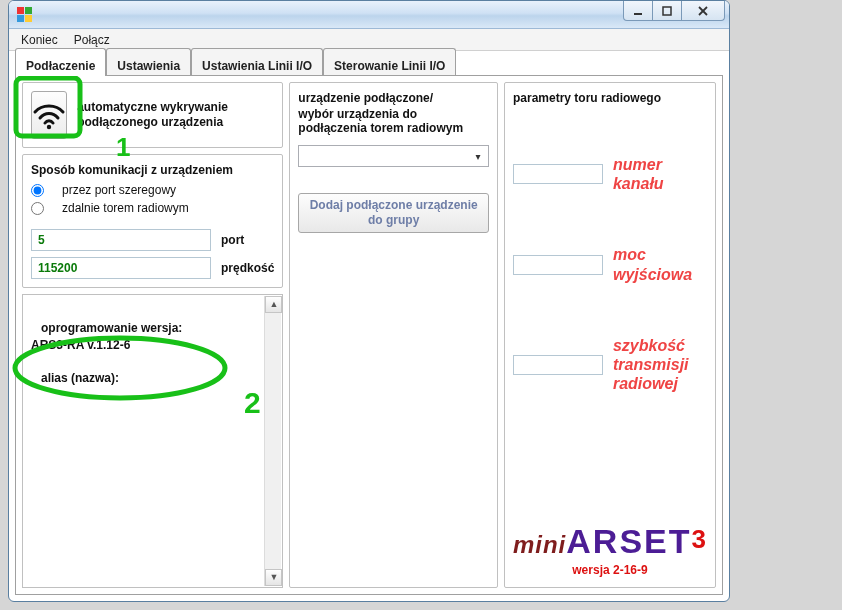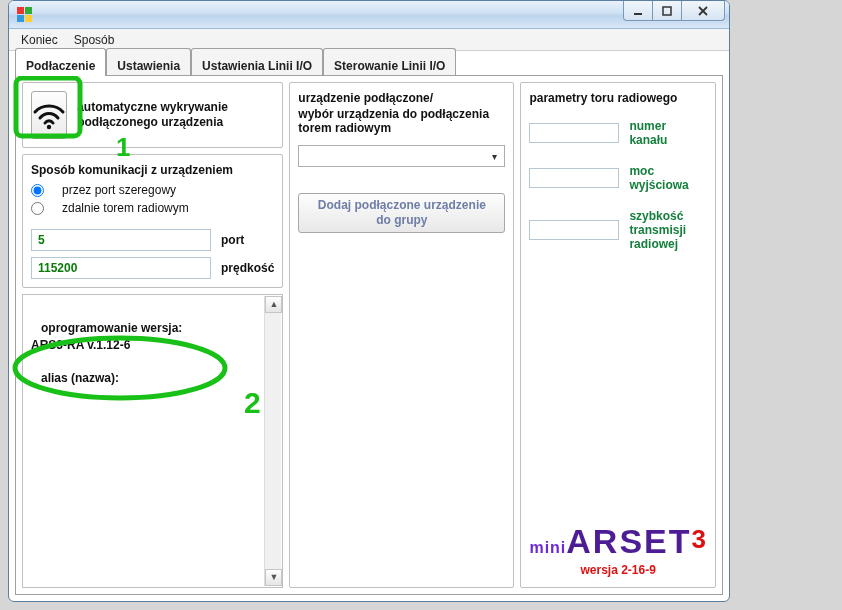--- a/index.html
+++ b/index.html
@@ -118,25 +118,25 @@
     border:1px solid #a7a7a7; border-radius:3px;
     background:linear-gradient(#fdfdfd,#e8e8e8);
     color:#6e7ea7; font-size:12px; font-weight:bold; text-align:center;
     display:flex; align-items:center; justify-content:center; padding:12px 10px; line-height:1.25;
   }
 
   
   .right-fs{ flex:1; }
   .param-row{ display:flex; align-items:center; gap:10px; margin:8px 0; }
   .param-row .pin{ width:90px; height:20px; border:1px solid #b5c7d3; background:#fff;}
-  .param-row .plabel{ font-size:12px; font-weight:bold; color:#15803d; line-height:1.2;}
+  .param-row .plabel{ font-size:16px; font-weight:bold; color:#ef4444; line-height:1.2;font-style:italic;}
 
   .brand { text-align:center; margin-top:auto; padding:6px 0 2px; }
   .brand .name{ font-family:Arial; letter-spacing:1px; }
-  .brand .mini{ font-weight:bold; color:#6d28d9; font-size:16px; }
+  .brand .mini{ font-style:italic; font-weight:bold; color:#7f1d1d; font-size:24px; }
   .brand .big { font-weight:900; color:#4c1d95; font-size:34px; letter-spacing:2px; }
   .brand .three{ color:#d11; font-size:26px; font-weight:900; vertical-align:super; }
   .brand .ver{ color:#d11; font-size:12px; font-weight:bold; margin-top:2px; }
 
   
   .anno{ position:absolute; pointer-events:none; }
 </style>
 </head>
 <body>
 
@@ -163,21 +163,21 @@
         <svg width="14" height="12">
             <line x1="3" y1="2" x2="11" y2="10" stroke="#333" stroke-width="1.8"></line>
             <line x1="11" y1="2" x2="3" y2="10" stroke="#333" stroke-width="1.8"></line>
           </svg>
       </div>
     </div>
   </div>
 
   <div class="menubar">
     <div class="menuitem">Koniec</div>
-    <div class="menuitem">Sposób</div>
+    <div class="menuitem">Połącz</div>
   </div>
 
   <div class="client">
     <div class="tabstrip">
       <div class="tab active">Podłaczenie</div>
       <div class="tab">Ustawienia</div>
       <div class="tab">Ustawienia Linii I/O</div>
       <div class="tab">Sterowanie Linii I/O</div>
     </div>
 
@@ -240,21 +240,21 @@
               <span></span>
               <div class="caret">▾</div>
             </div>
             <div class="addbtn">
               <span>Dodaj podłączone urządzenie do grupy</span>
             </div>
           </div>
         </div>
 
         <div class="rightcol">
-          <div class="fieldset legend-inside right-fs" style="display:flex; flex-direction:column;">
+          <div class="fieldset legend-inside right-fs" style="display:flex; flex-direction:column;gap:36px;">
             <span class="legend-text">parametry toru radiowego</span>
             <div class="param-row">
               <input class="pin" value="" style="">
               <span class="plabel">numer kanału</span>
             </div>
             <div class="param-row">
               <input class="pin" value="" style="">
               <span class="plabel">moc wyjściowa</span>
             </div>
             <div class="param-row">

